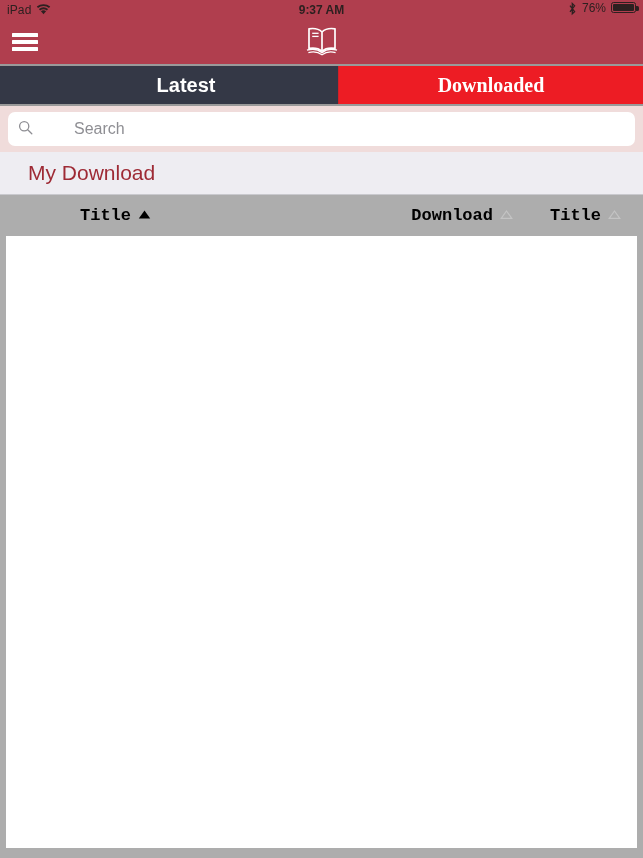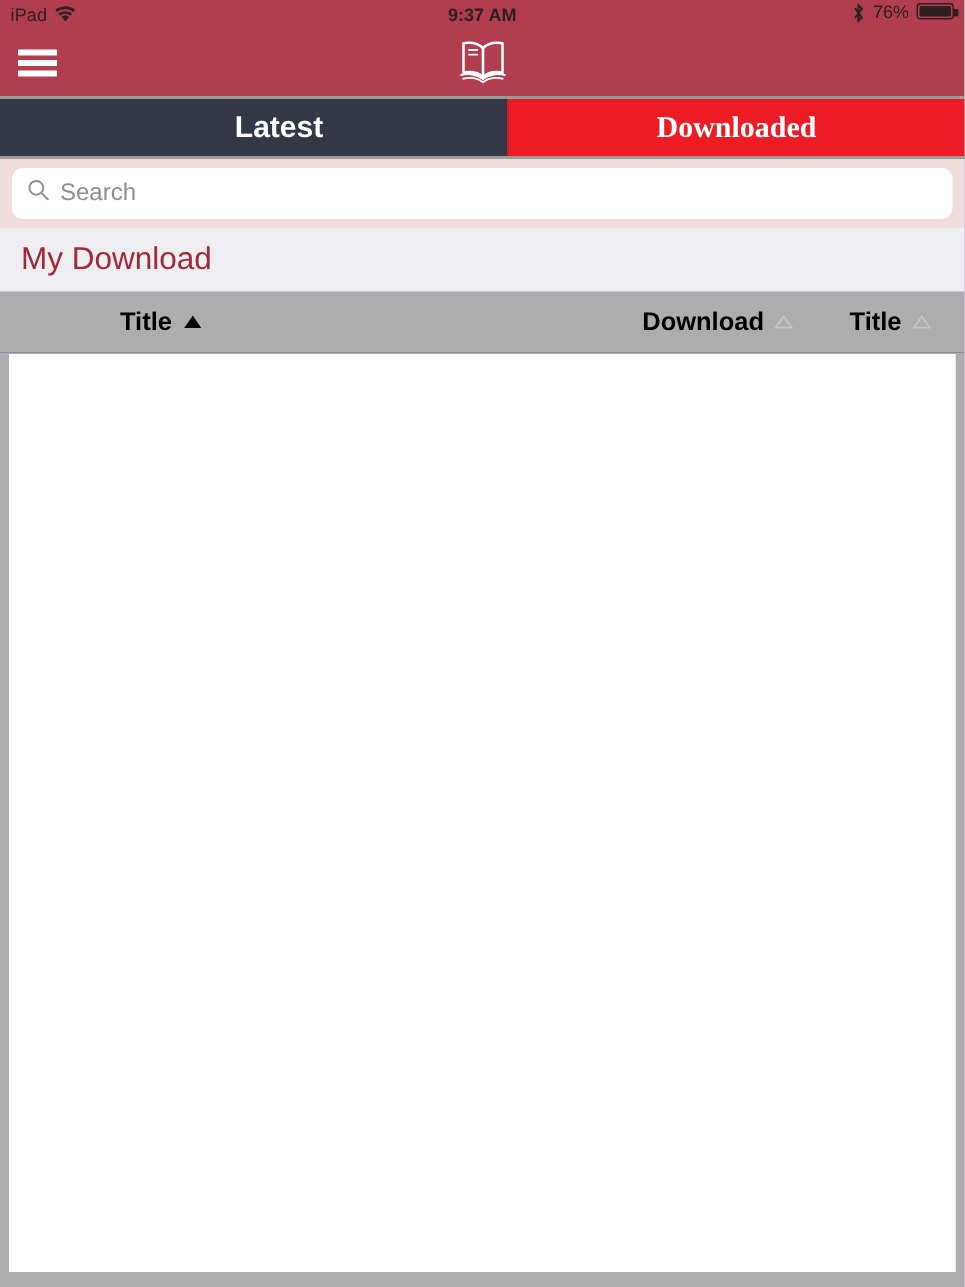--- a/index.html
+++ b/index.html
@@ -175,46 +175,48 @@
     border-radius: 7px;
     display: flex;
     align-items: center;
     gap: 7px;
     padding: 0 10px;
     cursor: text;
   }
   .search-placeholder {
     color: #8e8e93;
     font-size: 16px;
+    margin-left: 34px;
   }
 
   
   .section-header {
     flex: 0 0 43px;
     background: #eeedf2;
     display: flex;
     align-items: center;
-    padding: 0 14px;
+    padding: 0 28px;
     border-bottom: 1px solid #c9c9ce;
   }
   .section-title {
     color: #9e2a35;
     font-size: 21px;
     font-weight: 500;
   }
 
   
   .table-header {
     flex: 0 0 40px;
     background: #adadad;
     display: flex;
     align-items: center;
     color: #000000;
     font-size: 17px;
     font-weight: bold;
+    font-family: Liberation Mono, monospace;
   }
   .col {
     display: flex;
     align-items: center;
     gap: 7px;
     cursor: pointer;
     user-select: none;
   }
   .col-title    { margin-left: 80px; }
   .col-category { margin-left: auto; }

